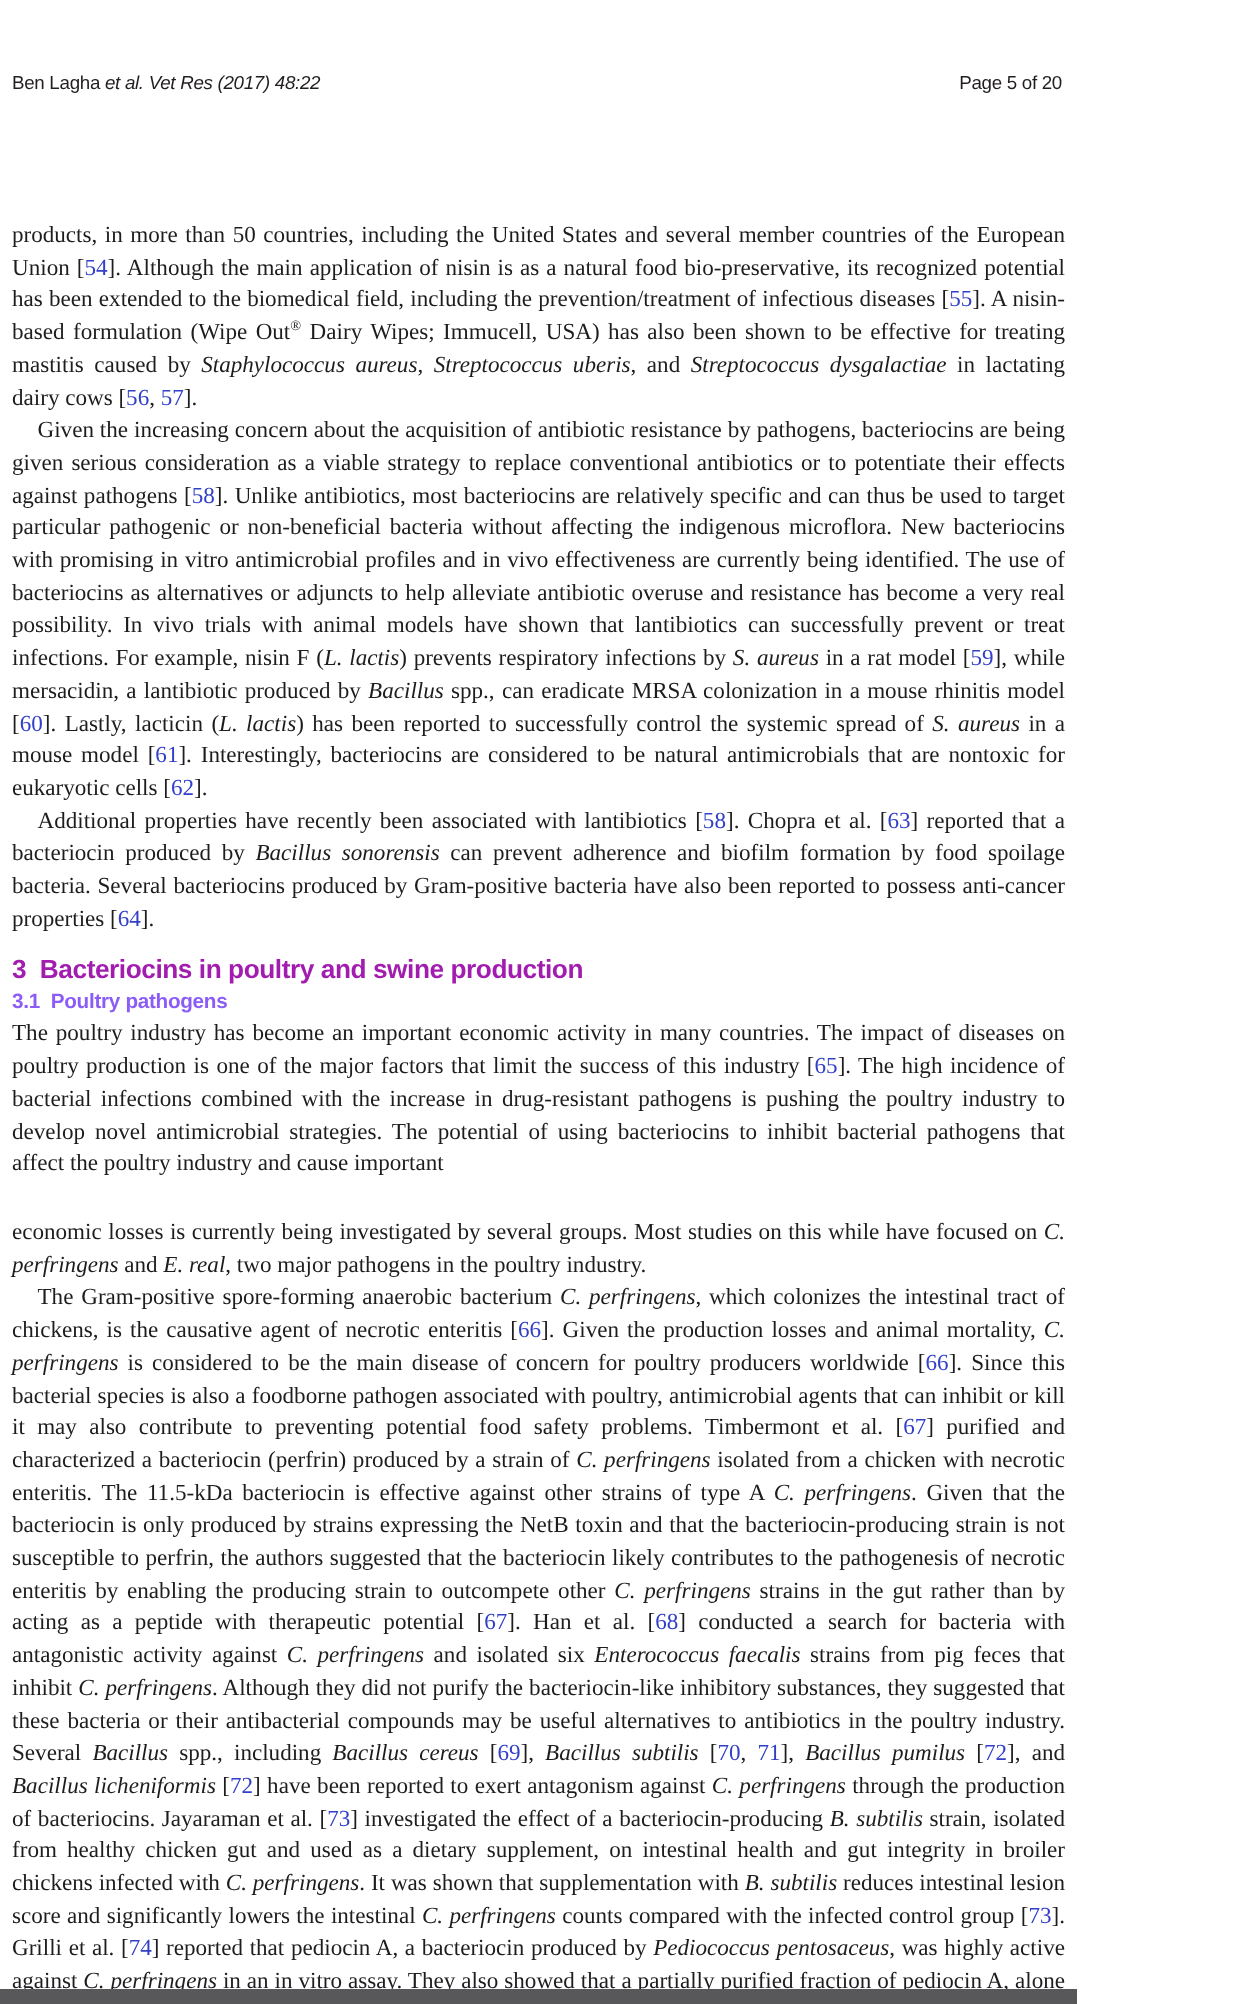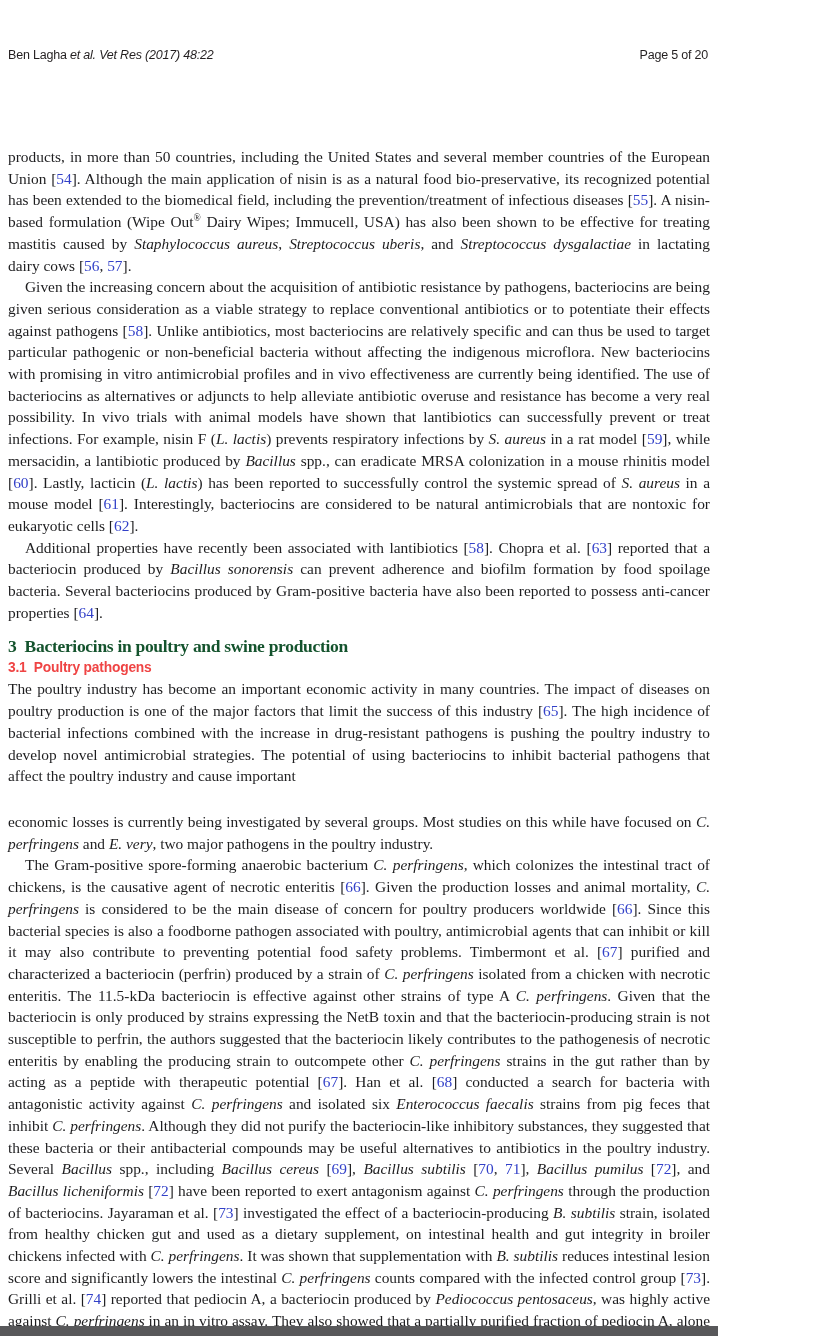--- a/index.html
+++ b/index.html
@@ -40,32 +40,32 @@
     text-align:justify;
     font-size:15.4px;
     line-height:21.7px;
     color:#1d1d1f;
   }
   .col p.indent{text-indent:17px;}
   .it{font-style:italic;}
   .ref{color:#3240c8;cursor:pointer;}
   .sup{vertical-align:super;font-size:0.62em;line-height:0;}
   h2.section-heading{
-    font-family:Liberation Serif, serif;
+    font-family:Liberation Sans, sans-serif;
     font-size:17.5px;
     font-weight:bold;
-    color:#14532d;
+    color:#a21caf;
     margin:13px 0 1px 0;
     letter-spacing:-0.3px;
   }
   h3.subsection-heading{
     font-family:"Liberation Sans", sans-serif;
     font-size:13.8px;
     font-weight:bold;
-    color:#ef4444;
+    color:#8b5cf6;
     margin:3px 0 3px 0;
     letter-spacing:-0.2px;
   }
   .bottom-bar{
     position:absolute;
     left:0;right:0;bottom:0;
     height:10px;
     background:#58585a;
   }
 </style>
@@ -84,20 +84,20 @@
   <main class="columns">
     <section class="col" id="col-left">
         <p><span>products, in more than 50 countries, including the United States and several member countries of the European Union [</span><span class="ref">54</span><span>]. Although the main application of nisin is as a natural food bio-preservative, its recognized potential has been extended to the biomedical field, including the prevention/treatment of infectious diseases [</span><span class="ref">55</span><span>]. A nisin-based formulation (Wipe Out</span><span class="sup">®</span><span> Dairy Wipes; Immucell, USA) has also been shown to be effective for treating mastitis caused by </span><span class="it">Staphylococcus aureus</span><span>, </span><span class="it">Streptococcus uberis</span><span>, and </span><span class="it">Streptococcus dysgalactiae</span><span> in lactating dairy cows [</span><span class="ref">56</span><span>, </span><span class="ref">57</span><span>].</span></p>
         <p class="indent"><span>Given the increasing concern about the acquisition of antibiotic resistance by pathogens, bacteriocins are being given serious consideration as a viable strategy to replace conventional antibiotics or to potentiate their effects against pathogens [</span><span class="ref">58</span><span>]. Unlike antibiotics, most bacteriocins are relatively specific and can thus be used to target particular pathogenic or non-beneficial bacteria without affecting the indigenous microflora. New bacteriocins with promising in vitro antimicrobial profiles and in vivo effectiveness are currently being identified. The use of bacteriocins as alternatives or adjuncts to help alleviate antibiotic overuse and resistance has become a very real possibility. In vivo trials with animal models have shown that lantibiotics can successfully prevent or treat infections. For example, nisin F (</span><span class="it">L. lactis</span><span>) prevents respiratory infections by </span><span class="it">S. aureus</span><span> in a rat model [</span><span class="ref">59</span><span>], while mersacidin, a lantibiotic produced by </span><span class="it">Bacillus</span><span> spp., can eradicate MRSA colonization in a mouse rhinitis model [</span><span class="ref">60</span><span>]. Lastly, lacticin (</span><span class="it">L. lactis</span><span>) has been reported to successfully control the systemic spread of </span><span class="it">S. aureus</span><span> in a mouse model [</span><span class="ref">61</span><span>]. Interestingly, bacteriocins are considered to be natural antimicrobials that are nontoxic for eukaryotic cells [</span><span class="ref">62</span><span>].</span></p>
         <p class="indent"><span>Additional properties have recently been associated with lantibiotics [</span><span class="ref">58</span><span>]. Chopra et al. [</span><span class="ref">63</span><span>] reported that a bacteriocin produced by </span><span class="it">Bacillus sonorensis</span><span> can prevent adherence and biofilm formation by food spoilage bacteria. Several bacteriocins produced by Gram-positive bacteria have also been reported to possess anti-cancer properties [</span><span class="ref">64</span><span>].</span></p>
         <h2 class="section-heading">3&nbsp; Bacteriocins in poultry and swine production</h2>
         <h3 class="subsection-heading">3.1&nbsp; Poultry pathogens</h3>
         <p><span>The poultry industry has become an important economic activity in many countries. The impact of diseases on poultry production is one of the major factors that limit the success of this industry [</span><span class="ref">65</span><span>]. The high incidence of bacterial infections combined with the increase in drug-resistant pathogens is pushing the poultry industry to develop novel antimicrobial strategies. The potential of using bacteriocins to inhibit bacterial pathogens that affect the poultry industry and cause important</span></p>
       </section>
     <section class="col" id="col-right">
-        <p><span>economic losses is currently being investigated by several groups. Most studies on this while have focused on </span><span class="it">C. perfringens</span><span> and </span><span class="it">E. very</span><span>, two major pathogens in the poultry industry.</span></p>
+        <p><span>economic losses is currently being investigated by several groups. Most studies on this while have focused on </span><span class="it">C. perfringens</span><span> and </span><span class="it">E. real</span><span>, two major pathogens in the poultry industry.</span></p>
         <p class="indent"><span>The Gram-positive spore-forming anaerobic bacterium </span><span class="it">C. perfringens</span><span>, which colonizes the intestinal tract of chickens, is the causative agent of necrotic enteritis [</span><span class="ref">66</span><span>]. Given the production losses and animal mortality, </span><span class="it">C. perfringens</span><span> is considered to be the main disease of concern for poultry producers worldwide [</span><span class="ref">66</span><span>]. Since this bacterial species is also a foodborne pathogen associated with poultry, antimicrobial agents that can inhibit or kill it may also contribute to preventing potential food safety problems. Timbermont et al. [</span><span class="ref">67</span><span>] purified and characterized a bacteriocin (perfrin) produced by a strain of </span><span class="it">C. perfringens</span><span> isolated from a chicken with necrotic enteritis. The 11.5-kDa bacteriocin is effective against other strains of type A </span><span class="it">C. perfringens</span><span>. Given that the bacteriocin is only produced by strains expressing the NetB toxin and that the bacteriocin-producing strain is not susceptible to perfrin, the authors suggested that the bacteriocin likely contributes to the pathogenesis of necrotic enteritis by enabling the producing strain to outcompete other </span><span class="it">C. perfringens</span><span> strains in the gut rather than by acting as a peptide with therapeutic potential [</span><span class="ref">67</span><span>]. Han et al. [</span><span class="ref">68</span><span>] conducted a search for bacteria with antagonistic activity against </span><span class="it">C. perfringens</span><span> and isolated six </span><span class="it">Enterococcus faecalis</span><span> strains from pig feces that inhibit </span><span class="it">C. perfringens</span><span>. Although they did not purify the bacteriocin-like inhibitory substances, they suggested that these bacteria or their antibacterial compounds may be useful alternatives to antibiotics in the poultry industry. Several </span><span class="it">Bacillus</span><span> spp., including </span><span class="it">Bacillus cereus</span><span> [</span><span class="ref">69</span><span>], </span><span class="it">Bacillus subtilis</span><span> [</span><span class="ref">70</span><span>, </span><span class="ref">71</span><span>], </span><span class="it">Bacillus pumilus</span><span> [</span><span class="ref">72</span><span>], and </span><span class="it">Bacillus licheniformis</span><span> [</span><span class="ref">72</span><span>] have been reported to exert antagonism against </span><span class="it">C. perfringens</span><span> through the production of bacteriocins. Jayaraman et al. [</span><span class="ref">73</span><span>] investigated the effect of a bacteriocin-producing </span><span class="it">B. subtilis</span><span> strain, isolated from healthy chicken gut and used as a dietary supplement, on intestinal health and gut integrity in broiler chickens infected with </span><span class="it">C. perfringens</span><span>. It was shown that supplementation with </span><span class="it">B. subtilis</span><span> reduces intestinal lesion score and significantly lowers the intestinal </span><span class="it">C. perfringens</span><span> counts compared with the infected control group [</span><span class="ref">73</span><span>]. Grilli et al. [</span><span class="ref">74</span><span>] reported that pediocin A, a bacteriocin produced by </span><span class="it">Pediococcus pentosaceus</span><span>, was highly active against </span><span class="it">C. perfringens</span><span> in an in vitro assay. They also showed that a partially purified fraction of pediocin A, alone or in association with the producer strain, significantly improves the growth performance of broiler chickens challenged with </span><span class="it">C. perfringens</span><span> [</span><span class="ref">73</span><span>]. A recent study by Udompijitkul et al. [</span><span class="ref">75</span><span>] showed that nisin exerts strong antimicrobial activity against </span><span class="it">C. perfringens</span><span> in vitro. In addition,</span></p>
       </section>
   </main>
 
   <footer class="bottom-bar"></footer>
 
 </div>
 
 </body></html>

